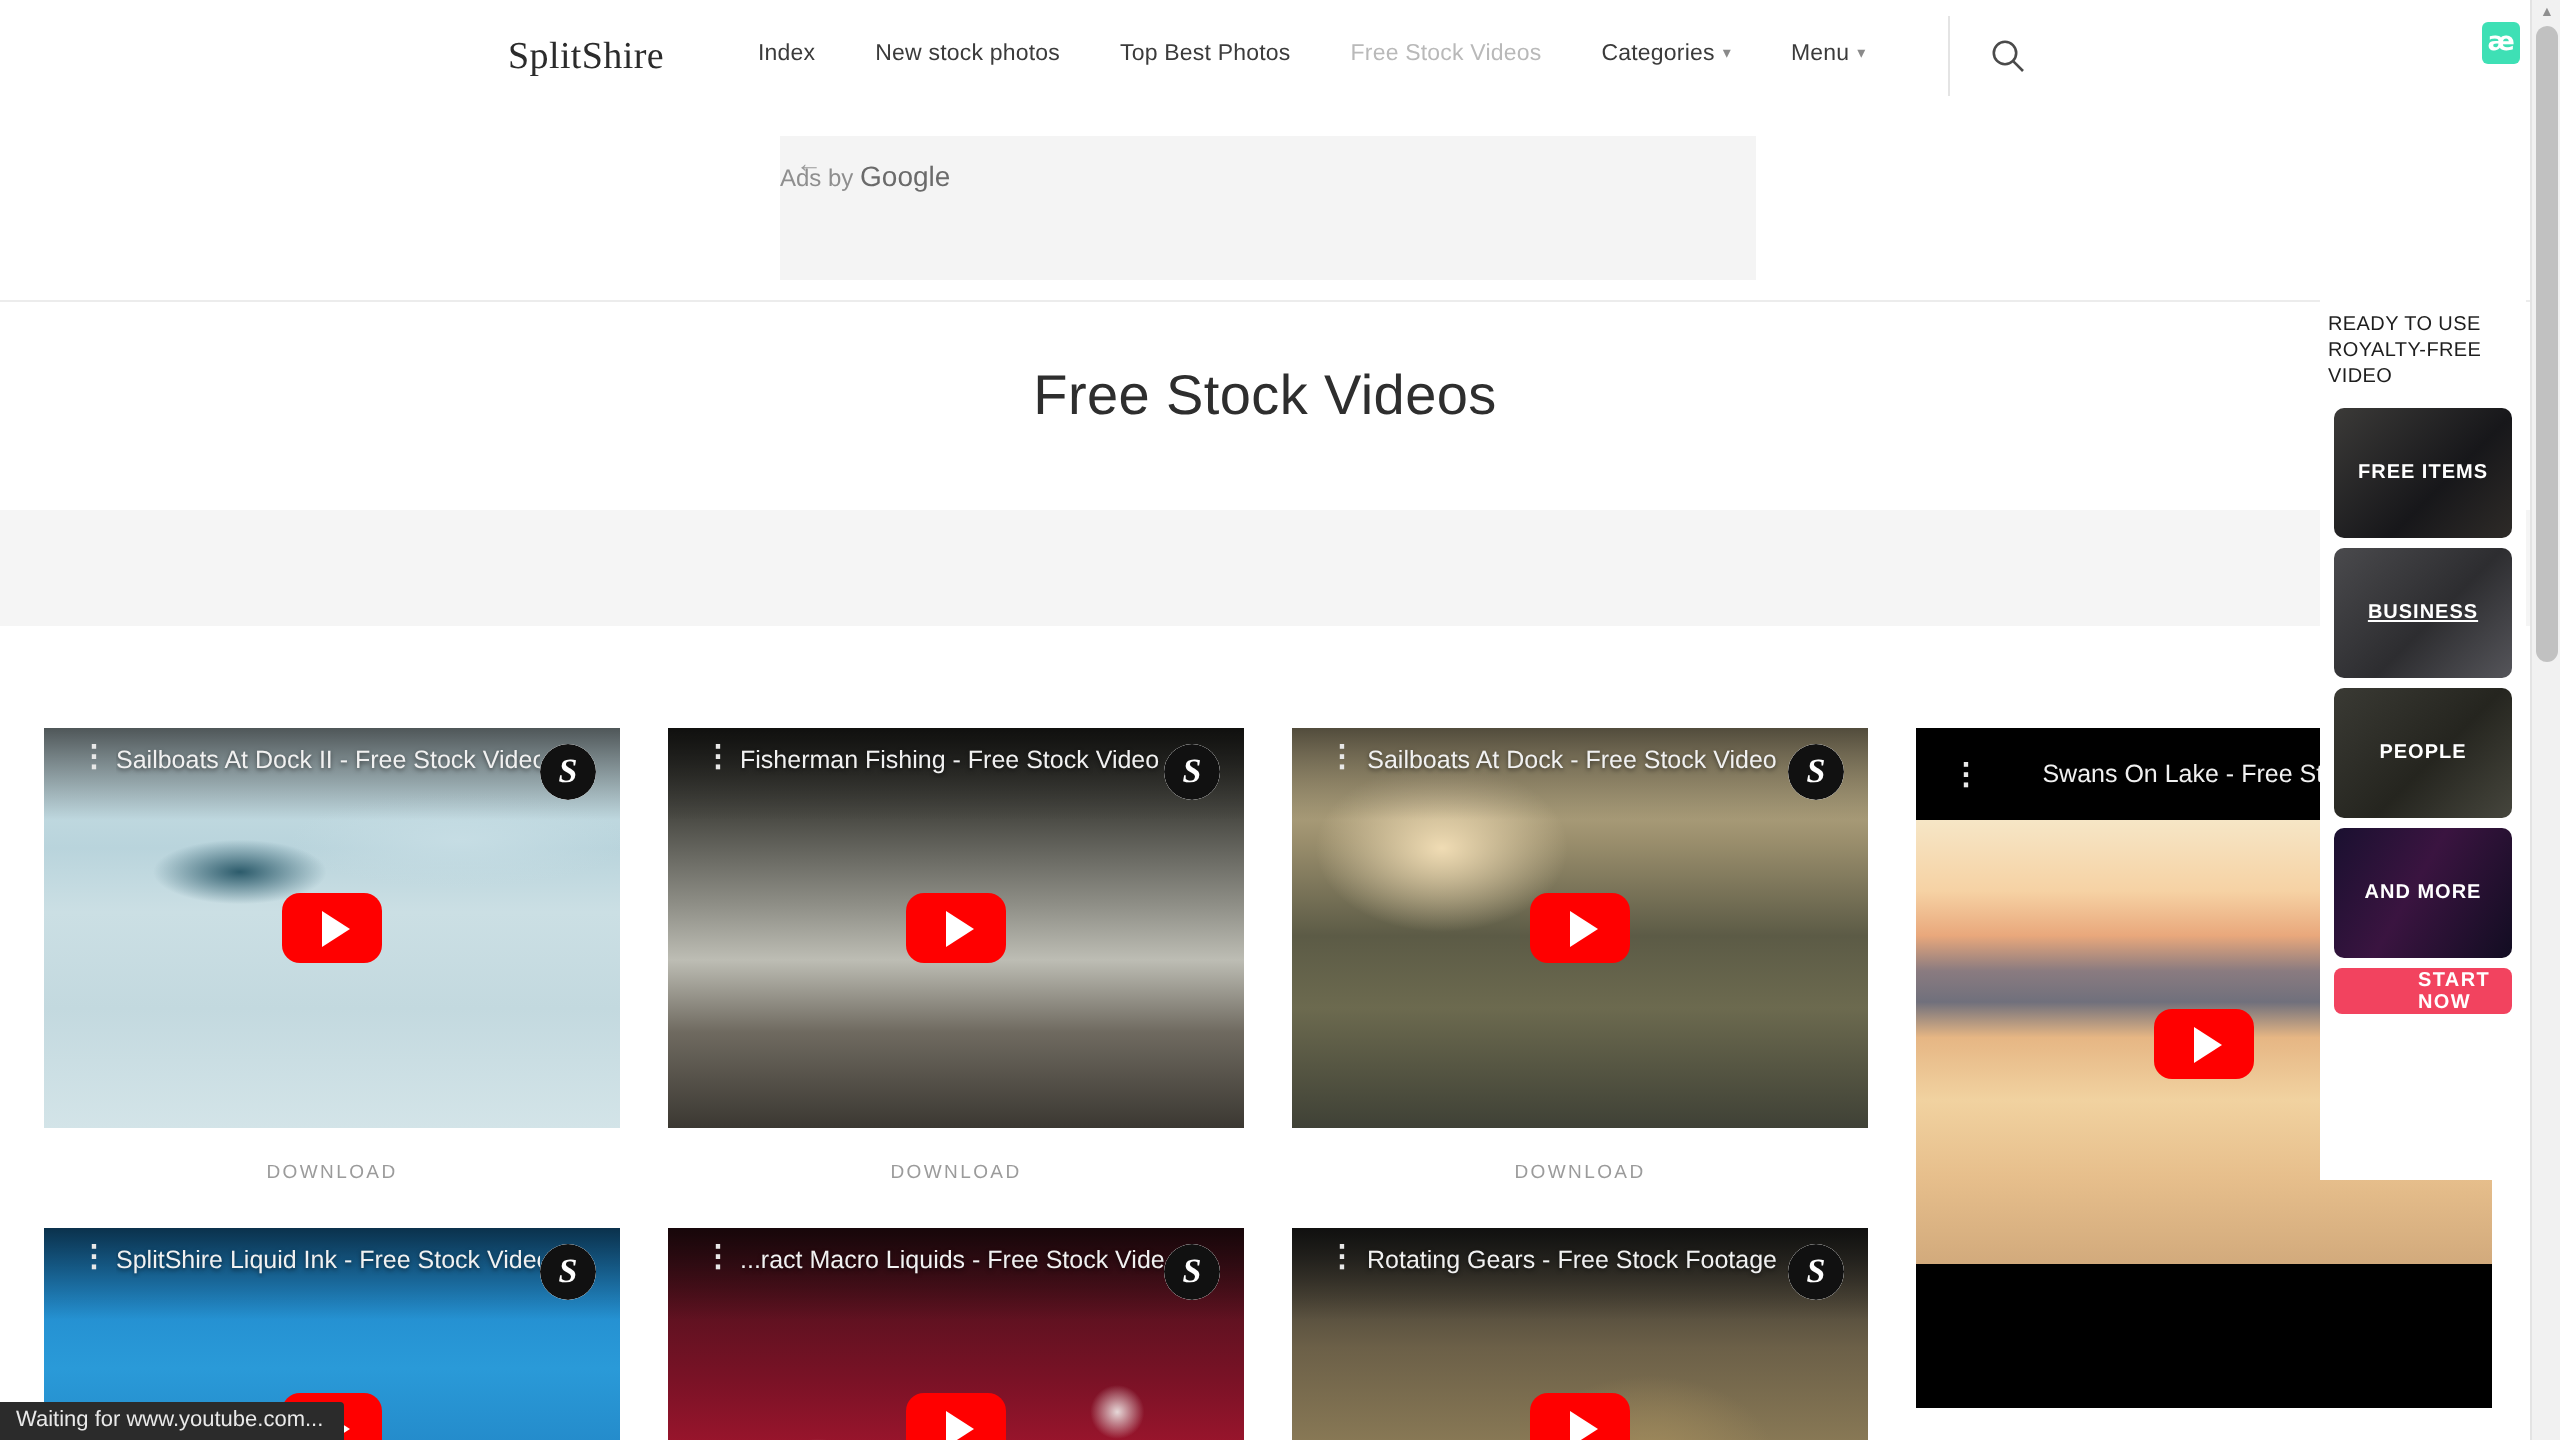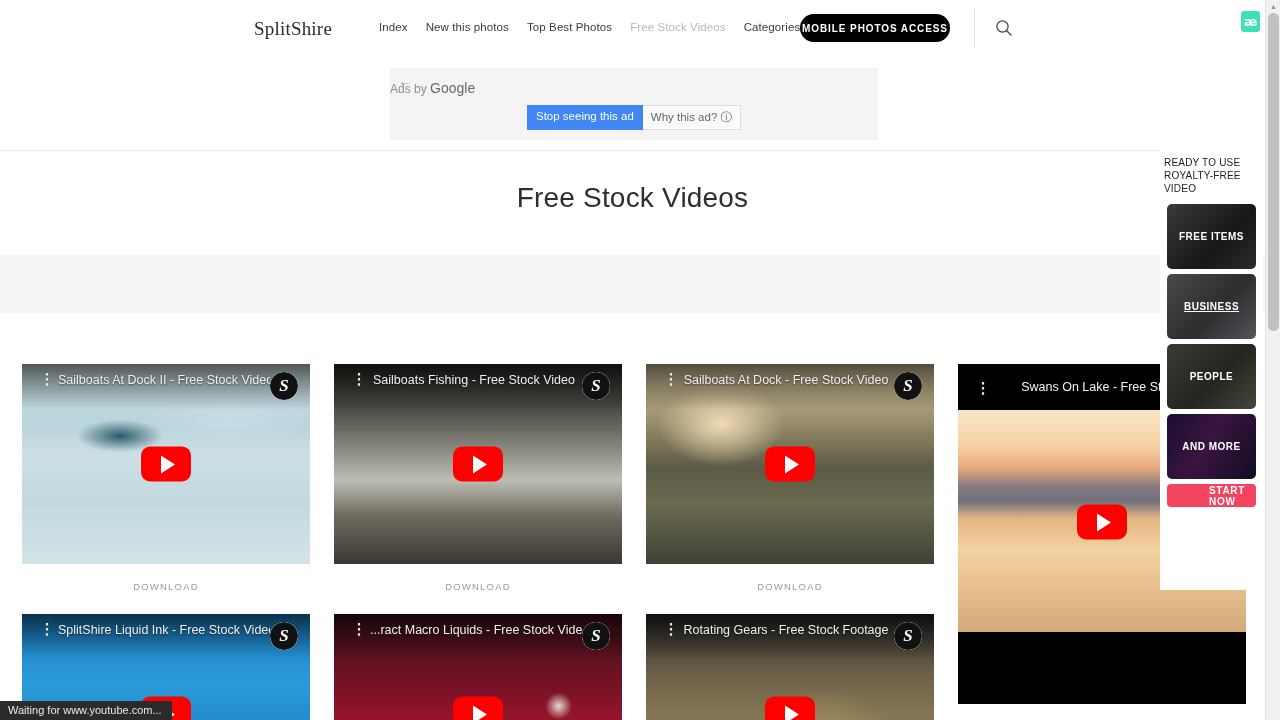--- a/index.html
+++ b/index.html
@@ -16,21 +16,21 @@
   .header {
     position: absolute; top: 0; left: 0; width: 1127px; height: 57px;
     background: #fff;
     display: flex; align-items: center;
   }
   .brand {
     position: absolute; left: 254px; top: 18px;
     font-family: "Liberation Serif", serif;
     font-size: 19px; font-weight: 400; color: #2b2b2b; letter-spacing: .2px;
   }
-  .nav { position: absolute; left: 370px; top: 21px; display: flex; align-items: flex-end; gap: 0; }
+  .nav { position: absolute; left: 370px; top: 21px; display: flex; align-items: flex-end; gap: 12px; }
   .nav a {
     font-size: 11.5px; color: #3b3b3b; text-decoration: none;
     padding: 0 9px; white-space: nowrap; letter-spacing: .1px;
   }
   .nav a.dim { color: #b9b9b9; }
   .caret {
     display: inline-block; margin-left: 4px;
     font-size: 8px; color: #8a8a8a; vertical-align: middle;
   }
   .mobile-btn {
@@ -260,47 +260,42 @@
 </head>
 <body>
 
 <div class="page">
 
   <div class="header">
     <div class="brand">SplitShire</div>
 
     <div class="nav">
       <a href="#"><span>Index</span></a>
-      <a href="#"><span>New this photos</span></a>
+      <a href="#"><span>New stock photos</span></a>
       <a href="#"><span>Top Best Photos</span></a>
       <a href="#" class="dim"><span>Free Stock Videos</span></a>
       <a href="#"><span>Categories</span><span class="caret">▾</span></a>
       <a href="#"><span>Menu</span><span class="caret">▾</span></a>
     </div>
 
-    <div class="mobile-btn">MOBILE PHOTOS ACCESS</div>
     <div class="hdr-divider"></div>
 
     <div class="search-btn">
       <svg width="20" height="20" viewBox="0 0 20 20" fill="none">
         <circle cx="8.5" cy="8.5" r="5.6" stroke="#4a4a4a" stroke-width="1.3"></circle>
         <line x1="12.7" y1="12.7" x2="17.5" y2="17.5" stroke="#4a4a4a" stroke-width="1.3"></line>
       </svg>
     </div>
   </div>
 
   <div class="ext-badge">æ</div>
 
   <div class="ad-strip">
     <div class="ad-back">←</div>
     <div class="ad-by"><span>Ads by </span><b>Google</b></div>
-    <div class="ad-btn-row">
-      <div class="ad-btn-blue">Stop seeing this ad</div>
-      <div class="ad-btn-white"><span>Why this ad?</span> <span>ⓘ</span></div>
-    </div>
   </div>
   <div class="hr-line"></div>
 
   <div class="page-title">Free Stock Videos</div>
   <div class="grey-band"></div>
 
   <div class="grid">
 
     <div class="card" style="left:22px; top:24px; width:288px;">
       <div class="vid" style="width:288px; height:200px;">
@@ -315,21 +310,21 @@
         <div class="play-btn"></div>
       </div>
       <div class="dl">DOWNLOAD</div>
     </div>
 
     <div class="card" style="left:334px; top:24px; width:288px;">
       <div class="vid" style="width:288px; height:200px;">
         <div class="vid-thumb th-fish"></div>
         <div class="yt-bar">
           <div class="yt-dots">⋮</div>
-          <div class="yt-title">Sailboats Fishing - Free Stock Video</div>
+          <div class="yt-title">Fisherman Fishing - Free Stock Video</div>
           <div class="yt-avatar">
               <div class="inner">S</div>
             </div>
         </div>
         <div class="play-btn"></div>
       </div>
       <div class="dl">DOWNLOAD</div>
     </div>
 
     <div class="card" style="left:646px; top:24px; width:288px;">

